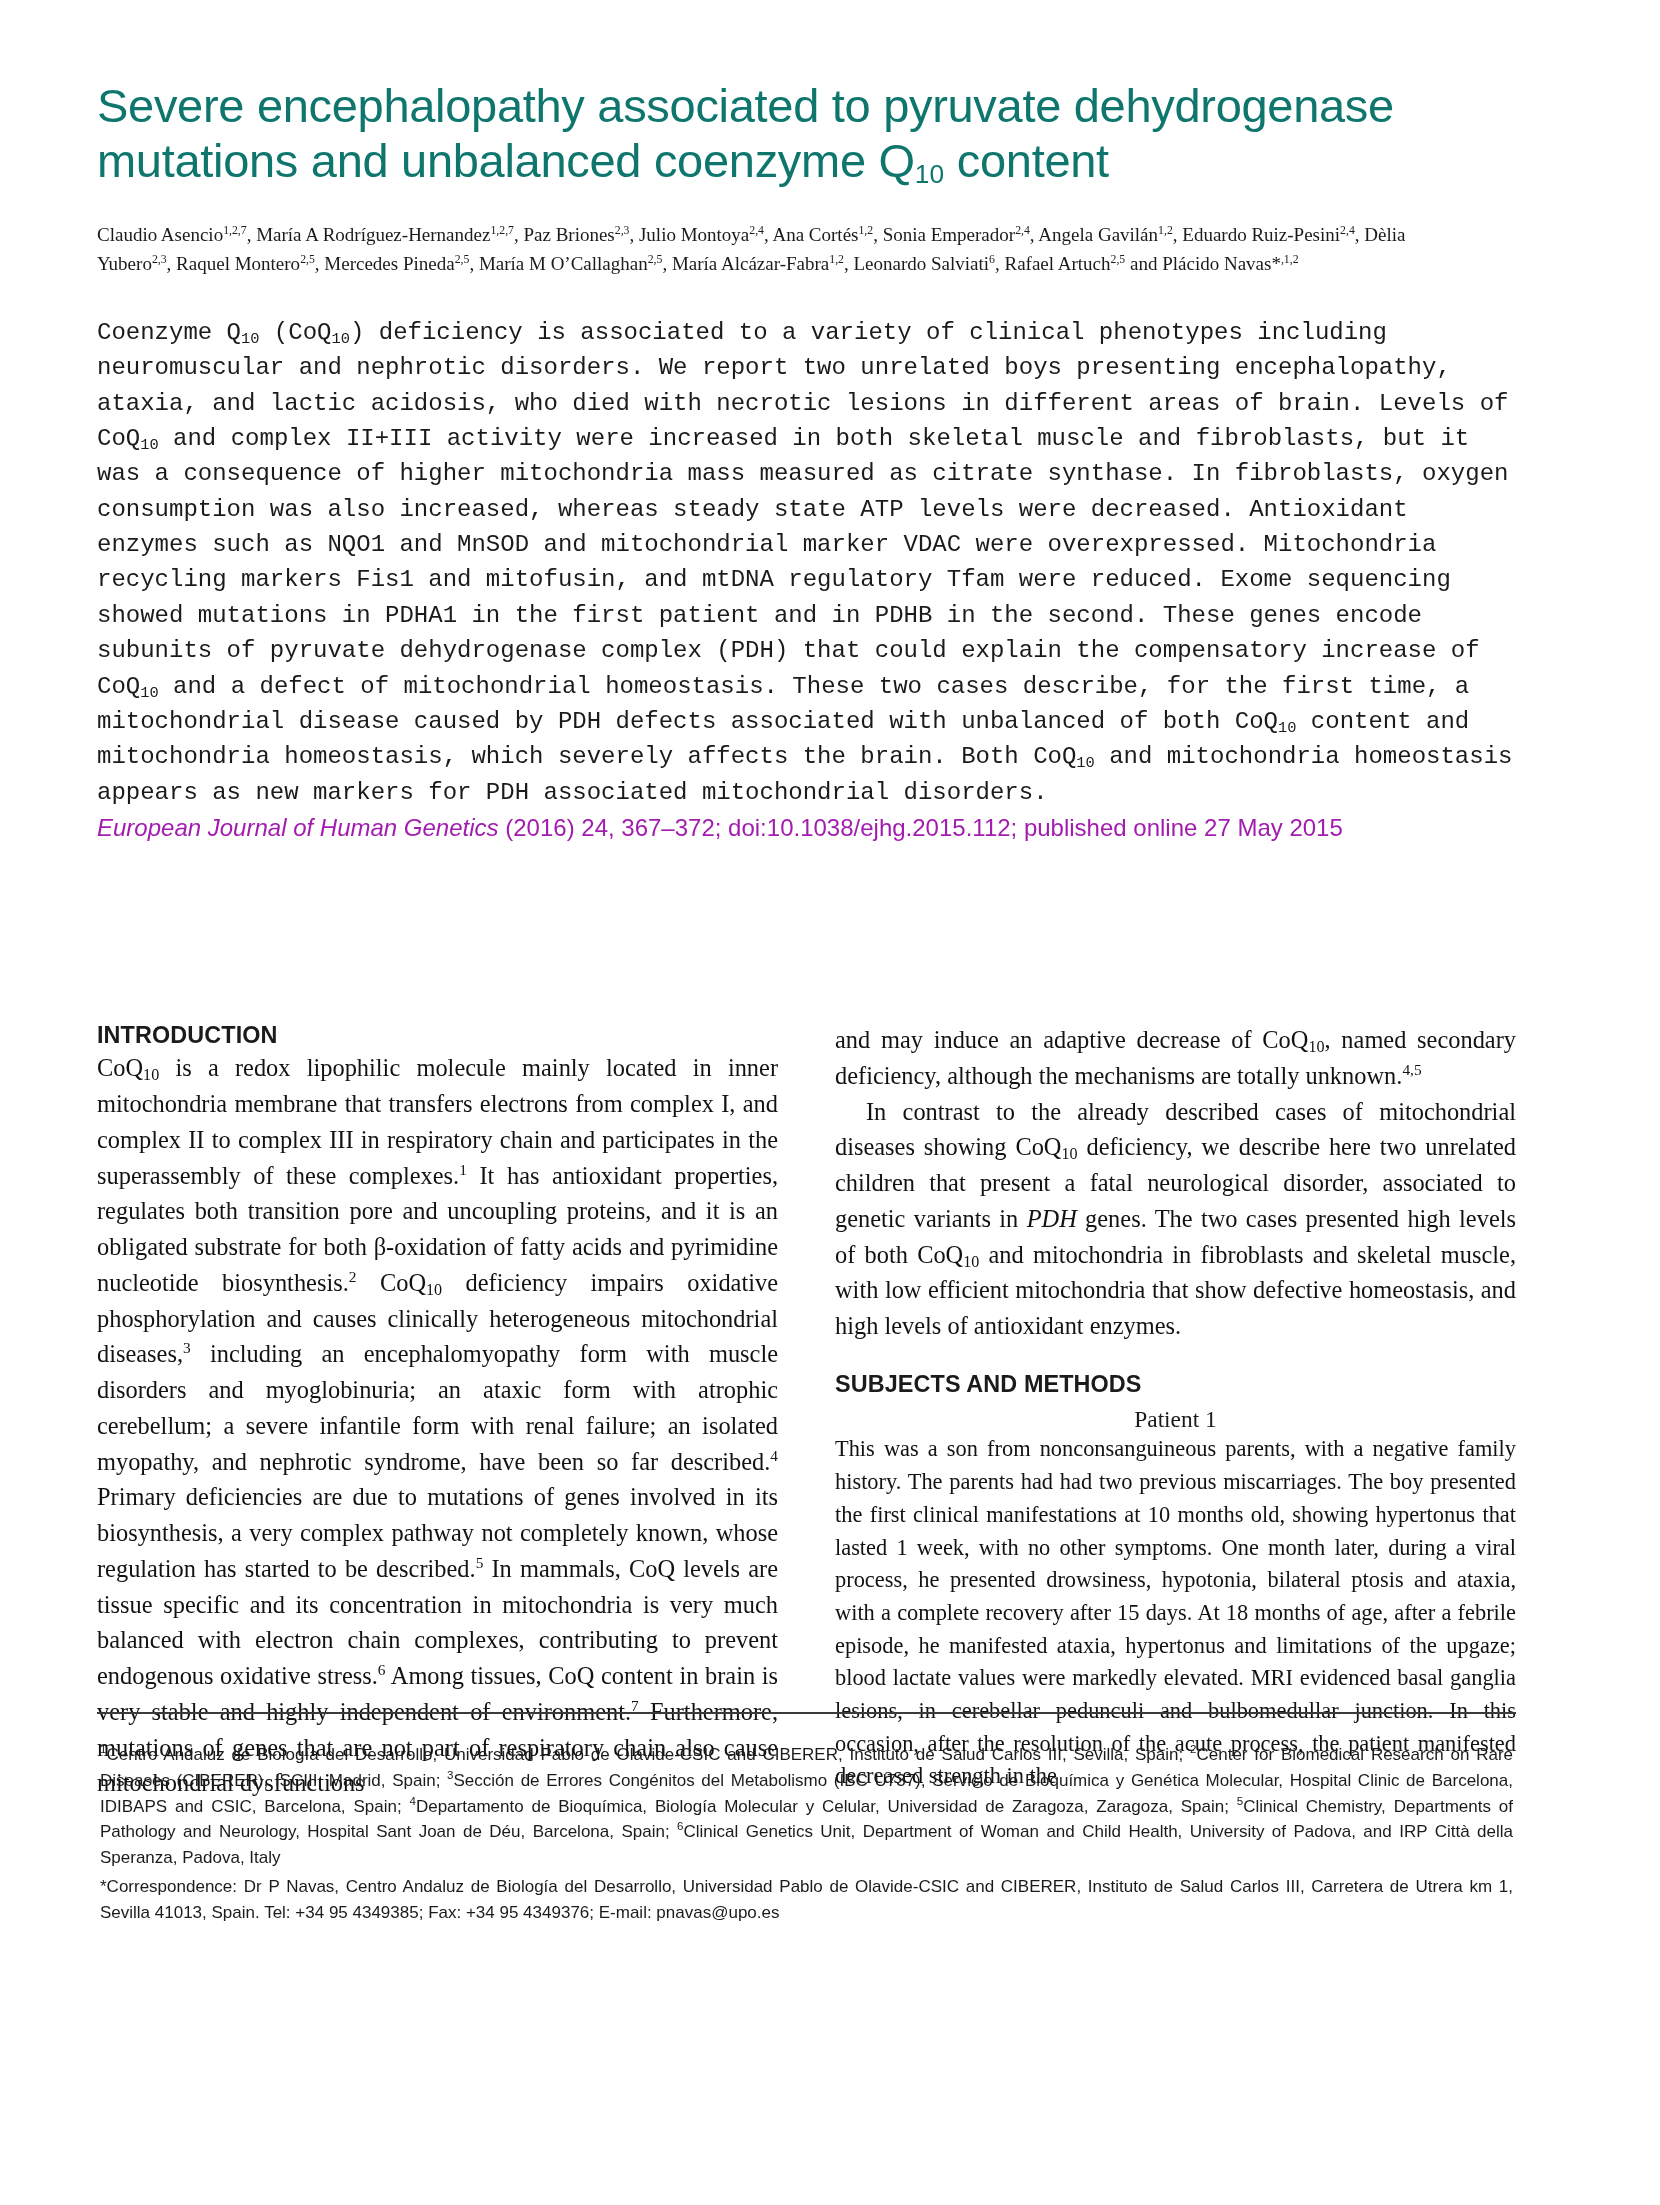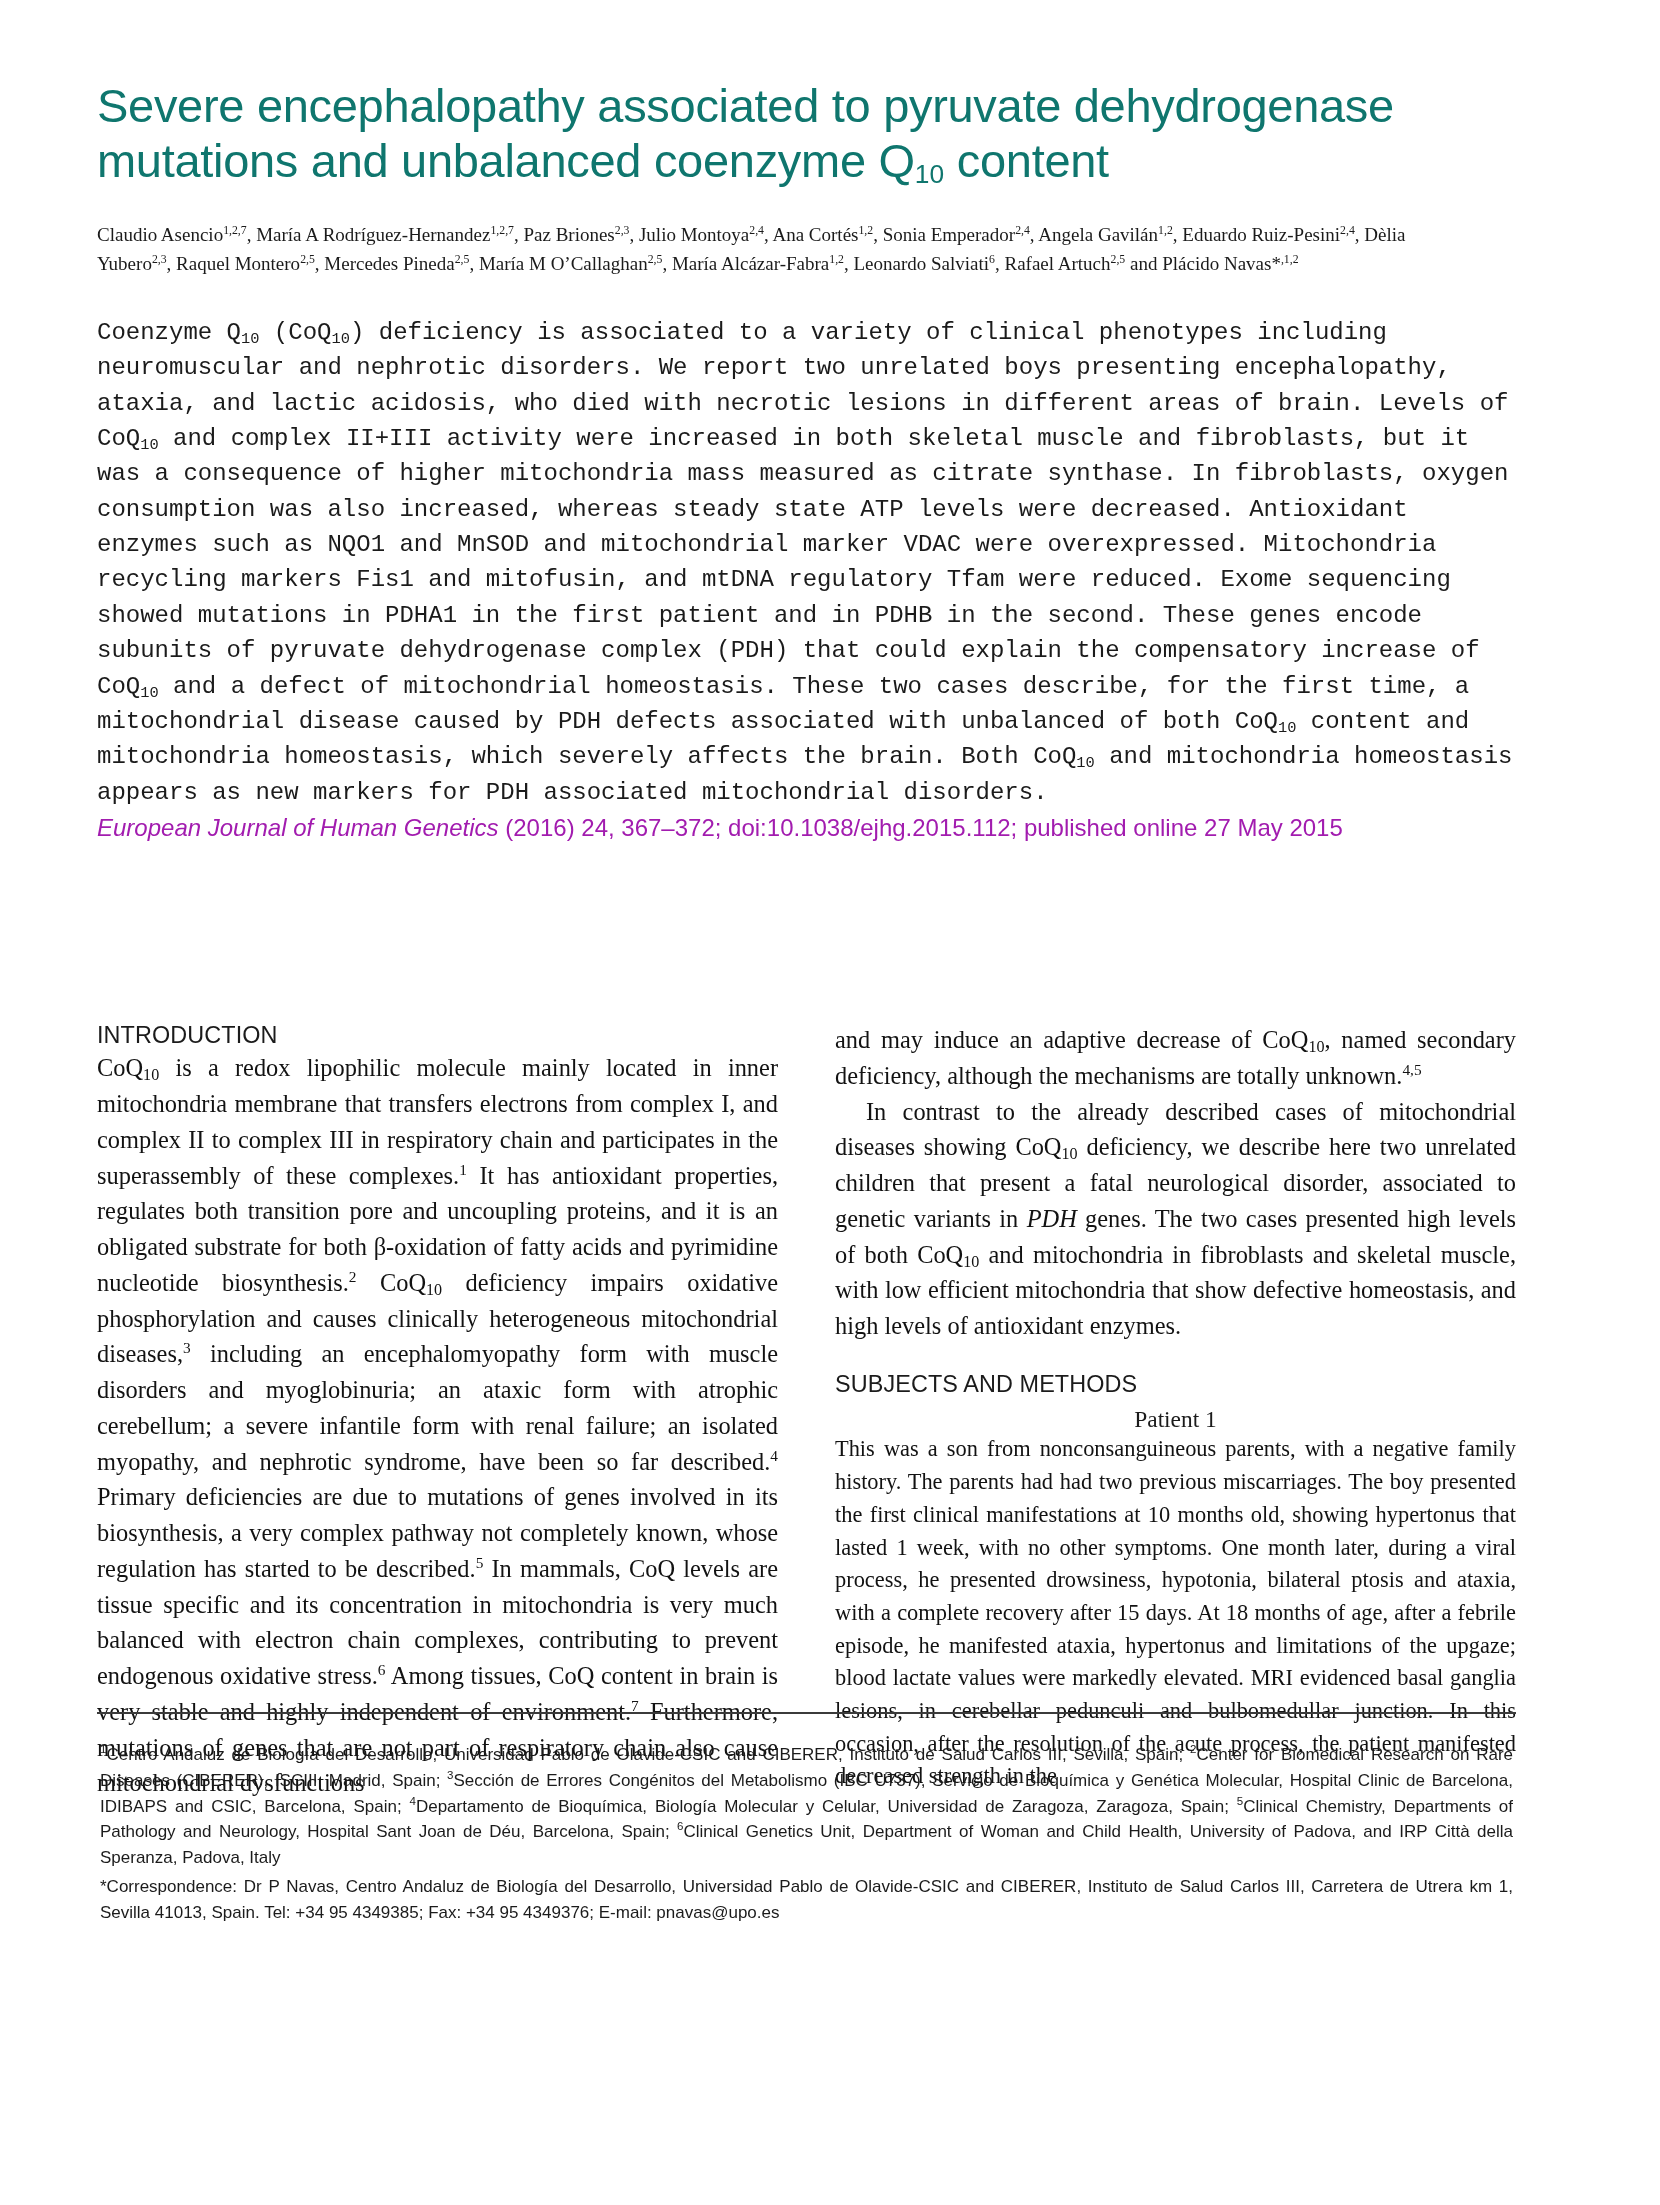--- a/index.html
+++ b/index.html
@@ -100,21 +100,21 @@
     gap: 57px;
   }
   .col {
     width: 681px;
     flex: 0 0 681px;
   }
 
   .sec-head {
     margin: 0 0 1.3px 0;
     font-family: "Liberation Sans", sans-serif;
-    font-weight: 400;
+    font-weight: 700;
     font-size: 23.4px;
     letter-spacing: 0.1px;
     color: #1b1b1b;
   }
   .sub-head {
     margin: 8px 0 0.7px 0;
     font-family: Liberation Serif, serif;
     font-weight: 400;
     font-size: 23.4px;
     color: #1b1b1b;

